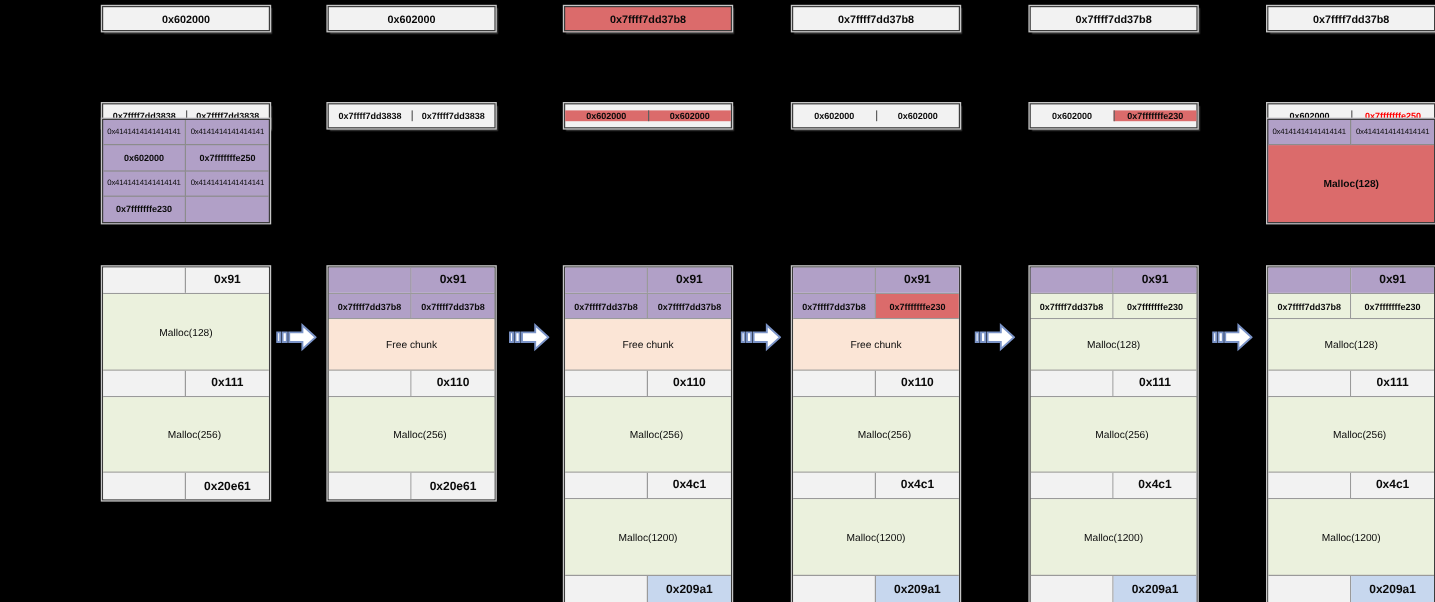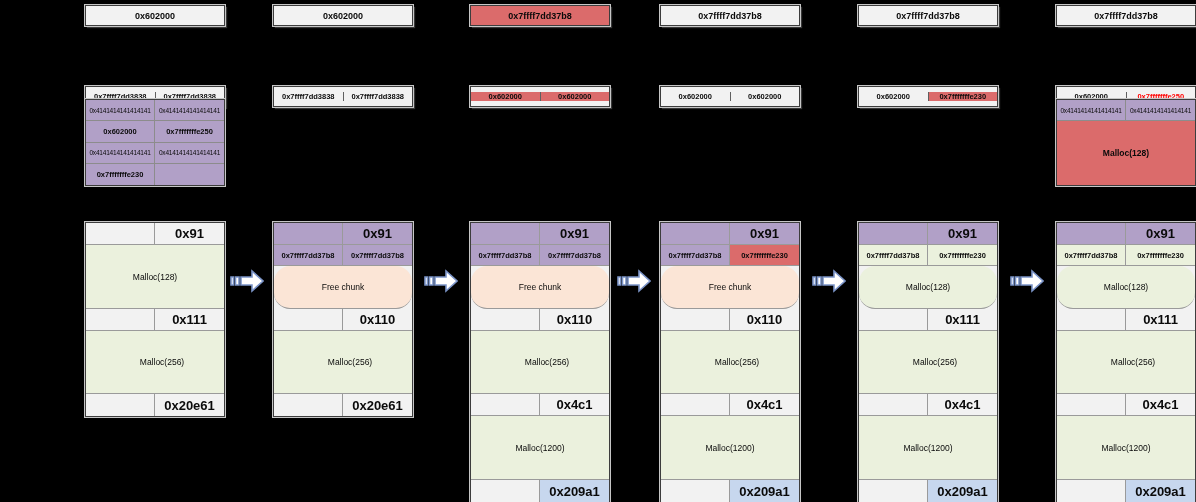--- a/index.html
+++ b/index.html
@@ -57,25 +57,25 @@
     position:absolute;top:222px;left:0;width:140px;box-sizing:border-box;
     border:1px solid #3d3d3d;box-shadow:0 0 0 1px #c6c6c6;
     display:flex;flex-direction:column;background:var(--box_white,#f2f2f2);
   }
   .heap > div{box-sizing:border-box;border-bottom:1px solid #9a9a9a;flex:none;}
   .heap > div:last-child{border-bottom:none;justify-content:flex-end;}
   .hrow{display:flex;align-items:stretch;}
   .hc{flex:1 1 50%;display:flex;align-items:center;justify-content:center;
     box-sizing:border-box;white-space:nowrap;overflow:hidden;}
   .hc.c1{border-right:1px solid #9a9a9a;}
-  .sizecell{font-size:13px;font-weight:700;}
+  .sizecell{font-size:10px;font-weight:700;}
   .addrcell{font-size:7.5px;font-weight:700;}
   .chunklabel{display:flex;align-items:center;justify-content:center;
     font-size:8.5px;font-weight:400;}
-  .h21{height:21px;} .h22{height:22px;} .h43{height:43px;border-radius:16px;}
+  .h21{height:21px;} .h22{height:22px;} .h43{height:43px;}
   .h63{height:63px;padding-left:14px;} .h64{height:64px;}
 
   
   .arrow{position:absolute;top:268px;width:34px;height:26px;}
   .ar{fill:#ffffff;stroke:var(--arrow_stroke,#7b94c8);stroke-width:1.6;stroke-linejoin:miter;}
 </style>
 </head>
 <body>
 
 <div class="scene">

